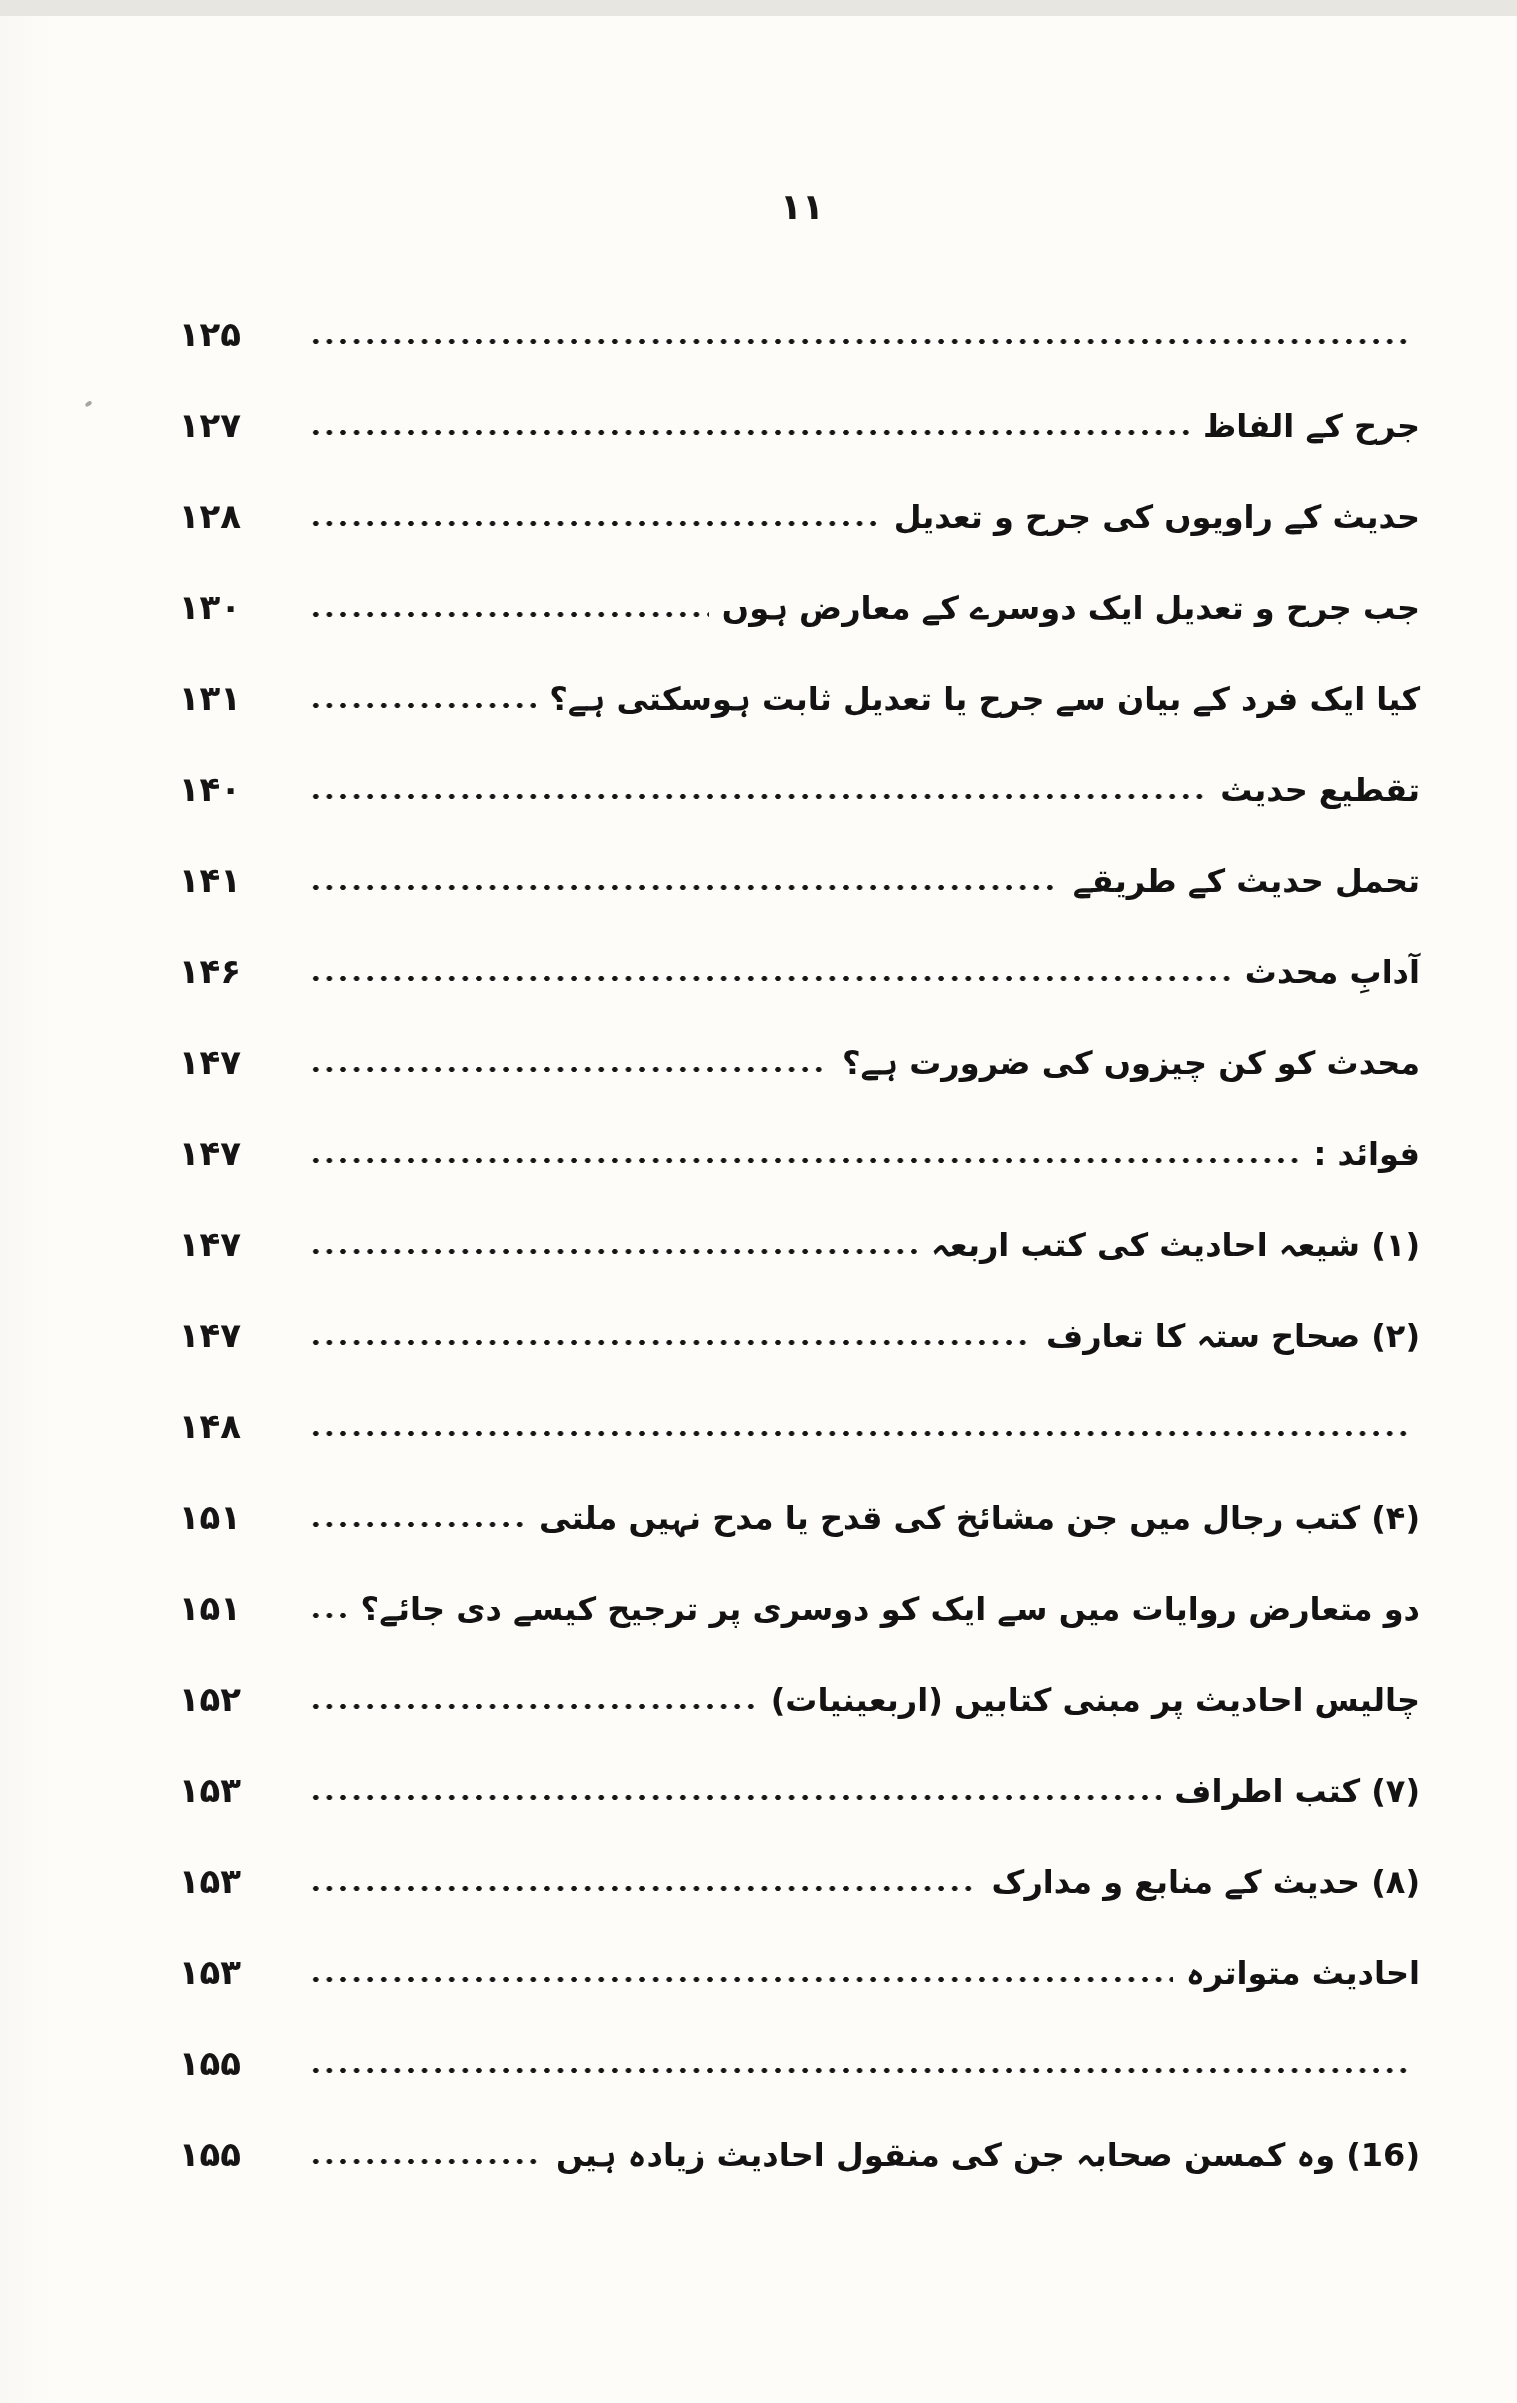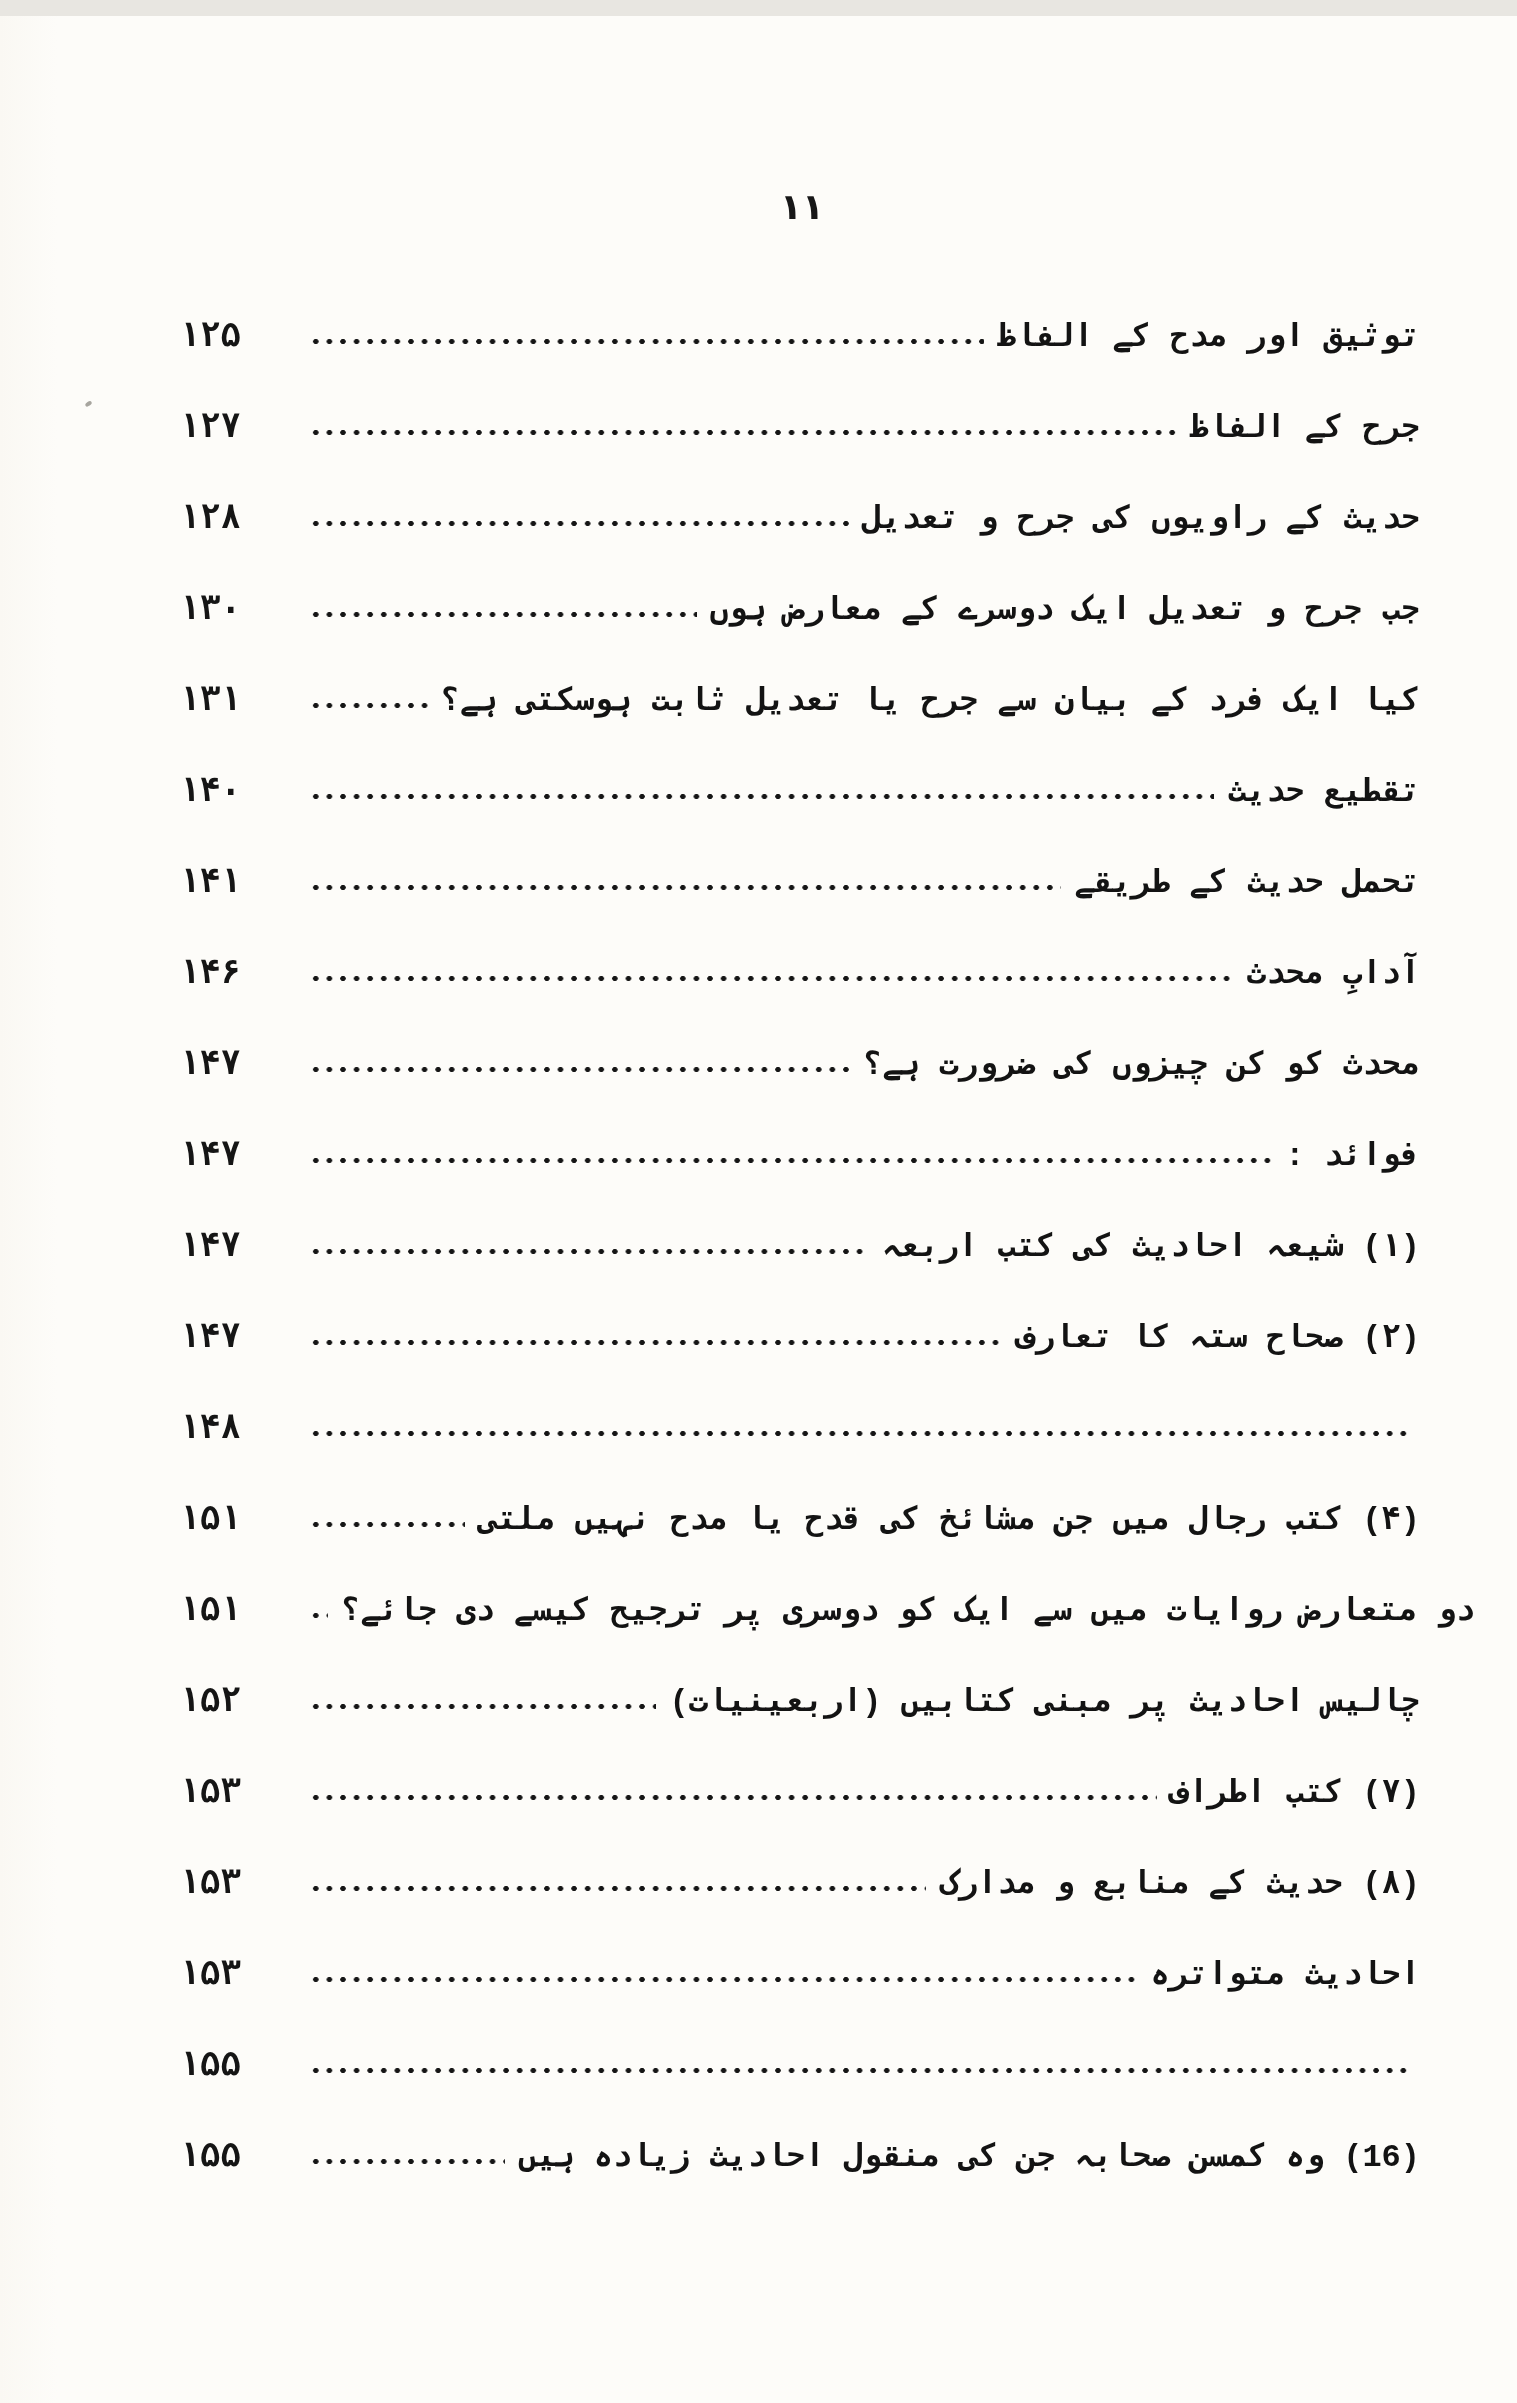--- a/index.html
+++ b/index.html
@@ -36,21 +36,20 @@
     margin-top: 62px;
     padding: 0 98px 0 80px;
   }
   .row {
     display: flex;
     direction: ltr;
     align-items: baseline;
     height: 91px;
     padding-top: 24.6px;
     box-sizing: border-box;
-    font-family: Liberation Mono, monospace;
   }
   .num {
     flex: 0 0 161px;
     width: 161px;
     text-align: right;
     font-size: 34px;
     font-weight: 700;
     white-space: nowrap;
     color: #151515;
   }
@@ -102,21 +101,20 @@
 
   <div class="page-header">
     <span class="page-num-top">۱۱</span>
   </div>
 
   <div class="toc">
 
     <div class="row">
       <span class="num">۱۲۵</span>
       <span class="leader"></span>
-      <span class="title" dir="rtl">توثیق اور مدح کے الفاظ</span>
     </div>
 
     <div class="row">
       <span class="num">۱۲۷</span>
       <span class="leader"></span>
       <span class="title" dir="rtl">جرح کے الفاظ</span>
     </div>
 
     <div class="row">
       <span class="num">۱۲۸</span>

